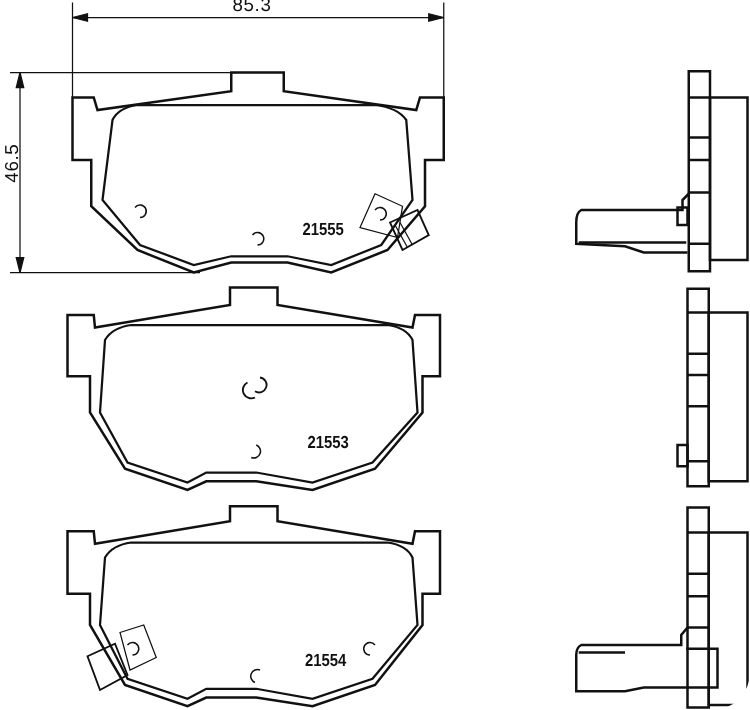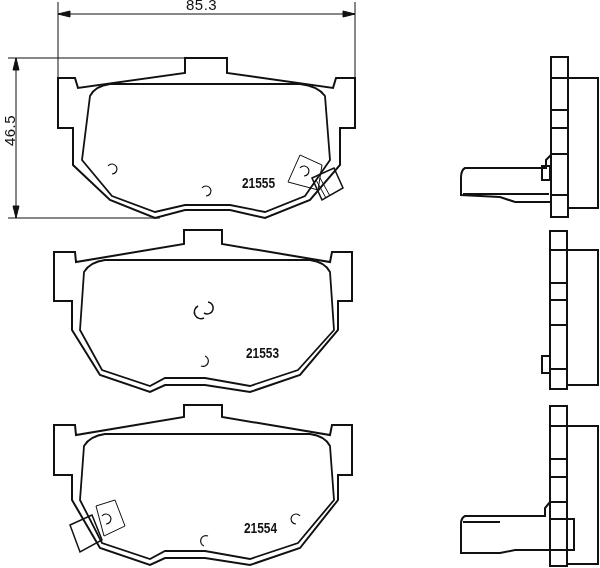--- a/index.html
+++ b/index.html
@@ -1,16 +1,16 @@
 <!DOCTYPE html>
 <html><head>
 <meta charset="utf-8">
 <style>
   html,body{margin:0;padding:0;background:#fff;}
-  #canvas{position:relative;width:600px;height:568px;overflow:hidden;background:#fff;}
+  #canvas{position:relative;width:600px;height:568px;overflow:hidden;background:#fff;border-radius:30px;}
   svg{position:absolute;left:0;top:0;}
   .lbl{position:absolute;font-family:"Liberation Sans",sans-serif;color:#111;}
   .dim{font-size:15px;letter-spacing:0.5px;}
   .pn{font-size:14px;font-weight:bold;transform:scaleX(0.85);transform-origin:left top;}
 </style>
 </head>
 <body>
 
 <div id="canvas">
 <svg width="600" height="568" viewBox="0 0 600 568" fill="none" stroke="#111" stroke-width="2">

